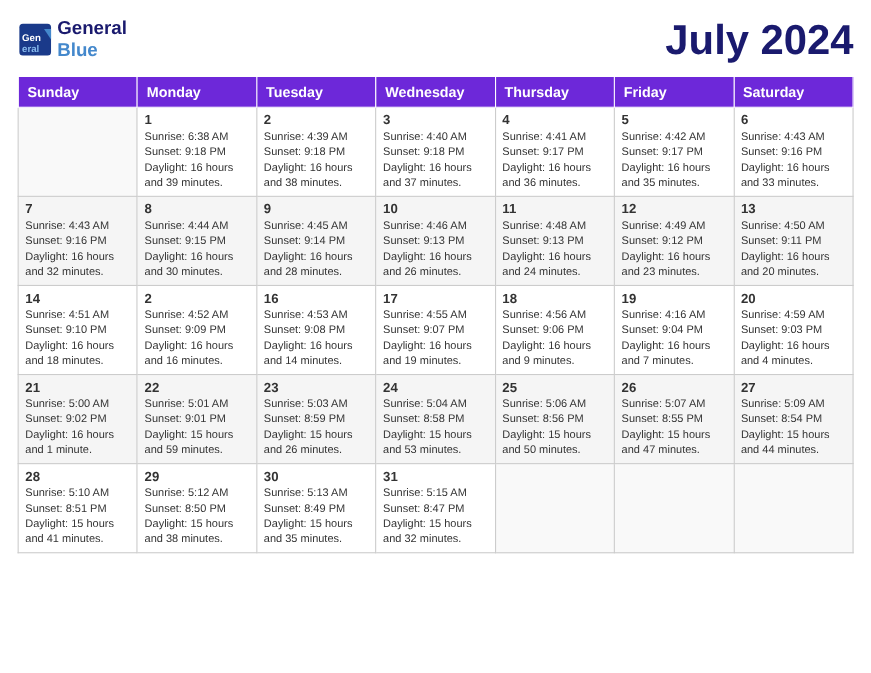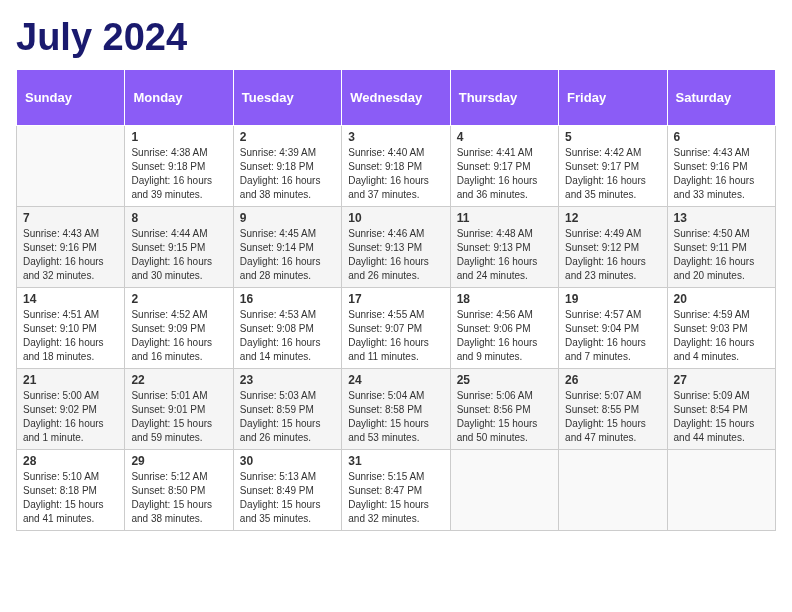--- a/index.html
+++ b/index.html
@@ -36,24 +36,24 @@
     .location-title {
       font-size: 16px;
       color: #333;
       font-weight: bold;
     }
     table {
       width: 100%;
       border-collapse: collapse;
     }
     thead tr th {
-      background-color: #8b5cf6;
+      background-color: #6d28d9;
       color: #fff;
       text-align: left;
-      padding: 20px 8px;
+      padding: 6px 8px;
       font-size: 13px;
       border: 1px solid #fff;
     }
     tbody tr td {
       border: 1px solid #ccc;
       vertical-align: top;
       padding: 4px 6px;
       font-size: 10.5px;
       color: #333;
       min-height: 80px;
@@ -77,20 +77,32 @@
       background: #f5f5f5;
     }
     .empty-cell {
       background: #f9f9f9;
     }
   </style>
 </head>
 <body>
 
 <div class="header-area">
+  <div class="logo">
+    <svg class="logo-icon" viewBox="0 0 40 40">
+      <rect x="2" y="2" width="36" height="36" rx="4" fill="#1a3a8a"></rect>
+      <text x="5" y="22" font-size="11" fill="white" font-family="Arial" font-weight="bold">Gen</text>
+      <text x="5" y="34" font-size="11" fill="#88bbee" font-family="Arial" font-weight="bold">eral</text>
+      <polygon points="30,8 38,8 38,20" fill="#4488cc"></polygon>
+    </svg>
+    <div>
+      <div style="font-size:17px;font-weight:bold;color:#1a1a6e;">General</div>
+      <div style="font-size:17px;font-weight:bold;color:#4488cc;">Blue</div>
+    </div>
+  </div>
   <div class="title-area">
     <div class="month-title">July 2024</div>
   </div>
 </div>
 
 <table>
   <thead>
     <tr>
     <th>Sunday</th>
         <th>Monday</th>
@@ -99,21 +111,21 @@
         <th>Thursday</th>
         <th>Friday</th>
         <th>Saturday</th>
       </tr>
   </thead>
   <tbody id="calendar-body">
   <tr>
         <td class="empty-cell"></td>
         <td>
           <span class="day-num">1</span>
-          <div class="cell-text"><span>Sunrise: 4:38 AM</span><br><span>Sunset: 9:18 PM</span><br><span>Daylight: 16 hours and 39 minutes.</span></div>
+          <div class="cell-text"><span>Sunrise: 6:38 AM</span><br><span>Sunset: 9:18 PM</span><br><span>Daylight: 16 hours and 39 minutes.</span></div>
         </td>
         <td>
           <span class="day-num">2</span>
           <div class="cell-text"><span>Sunrise: 4:39 AM</span><br><span>Sunset: 9:18 PM</span><br><span>Daylight: 16 hours and 38 minutes.</span></div>
         </td>
         <td>
           <span class="day-num">3</span>
           <div class="cell-text"><span>Sunrise: 4:40 AM</span><br><span>Sunset: 9:18 PM</span><br><span>Daylight: 16 hours and 37 minutes.</span></div>
         </td>
         <td>
@@ -167,29 +179,29 @@
         <td>
           <span class="day-num">2</span>
           <div class="cell-text"><span>Sunrise: 4:52 AM</span><br><span>Sunset: 9:09 PM</span><br><span>Daylight: 16 hours and 16 minutes.</span></div>
         </td>
         <td>
           <span class="day-num">16</span>
           <div class="cell-text"><span>Sunrise: 4:53 AM</span><br><span>Sunset: 9:08 PM</span><br><span>Daylight: 16 hours and 14 minutes.</span></div>
         </td>
         <td>
           <span class="day-num">17</span>
-          <div class="cell-text"><span>Sunrise: 4:55 AM</span><br><span>Sunset: 9:07 PM</span><br><span>Daylight: 16 hours and 11 minutes.</span></div>
+          <div class="cell-text"><span>Sunrise: 4:55 AM</span><br><span>Sunset: 9:07 PM</span><br><span>Daylight: 16 hours and 19 minutes.</span></div>
         </td>
         <td>
           <span class="day-num">18</span>
           <div class="cell-text"><span>Sunrise: 4:56 AM</span><br><span>Sunset: 9:06 PM</span><br><span>Daylight: 16 hours and 9 minutes.</span></div>
         </td>
         <td>
           <span class="day-num">19</span>
-          <div class="cell-text"><span>Sunrise: 4:57 AM</span><br><span>Sunset: 9:04 PM</span><br><span>Daylight: 16 hours and 7 minutes.</span></div>
+          <div class="cell-text"><span>Sunrise: 4:16 AM</span><br><span>Sunset: 9:04 PM</span><br><span>Daylight: 16 hours and 7 minutes.</span></div>
         </td>
         <td>
           <span class="day-num">20</span>
           <div class="cell-text"><span>Sunrise: 4:59 AM</span><br><span>Sunset: 9:03 PM</span><br><span>Daylight: 16 hours and 4 minutes.</span></div>
         </td>
       </tr>
       <tr>
         <td>
           <span class="day-num">21</span>
           <div class="cell-text"><span>Sunrise: 5:00 AM</span><br><span>Sunset: 9:02 PM</span><br><span>Daylight: 16 hours and 1 minute.</span></div>
@@ -215,21 +227,21 @@
           <div class="cell-text"><span>Sunrise: 5:07 AM</span><br><span>Sunset: 8:55 PM</span><br><span>Daylight: 15 hours and 47 minutes.</span></div>
         </td>
         <td>
           <span class="day-num">27</span>
           <div class="cell-text"><span>Sunrise: 5:09 AM</span><br><span>Sunset: 8:54 PM</span><br><span>Daylight: 15 hours and 44 minutes.</span></div>
         </td>
       </tr>
       <tr>
         <td>
           <span class="day-num">28</span>
-          <div class="cell-text"><span>Sunrise: 5:10 AM</span><br><span>Sunset: 8:18 PM</span><br><span>Daylight: 15 hours and 41 minutes.</span></div>
+          <div class="cell-text"><span>Sunrise: 5:10 AM</span><br><span>Sunset: 8:51 PM</span><br><span>Daylight: 15 hours and 41 minutes.</span></div>
         </td>
         <td>
           <span class="day-num">29</span>
           <div class="cell-text"><span>Sunrise: 5:12 AM</span><br><span>Sunset: 8:50 PM</span><br><span>Daylight: 15 hours and 38 minutes.</span></div>
         </td>
         <td>
           <span class="day-num">30</span>
           <div class="cell-text"><span>Sunrise: 5:13 AM</span><br><span>Sunset: 8:49 PM</span><br><span>Daylight: 15 hours and 35 minutes.</span></div>
         </td>
         <td>

